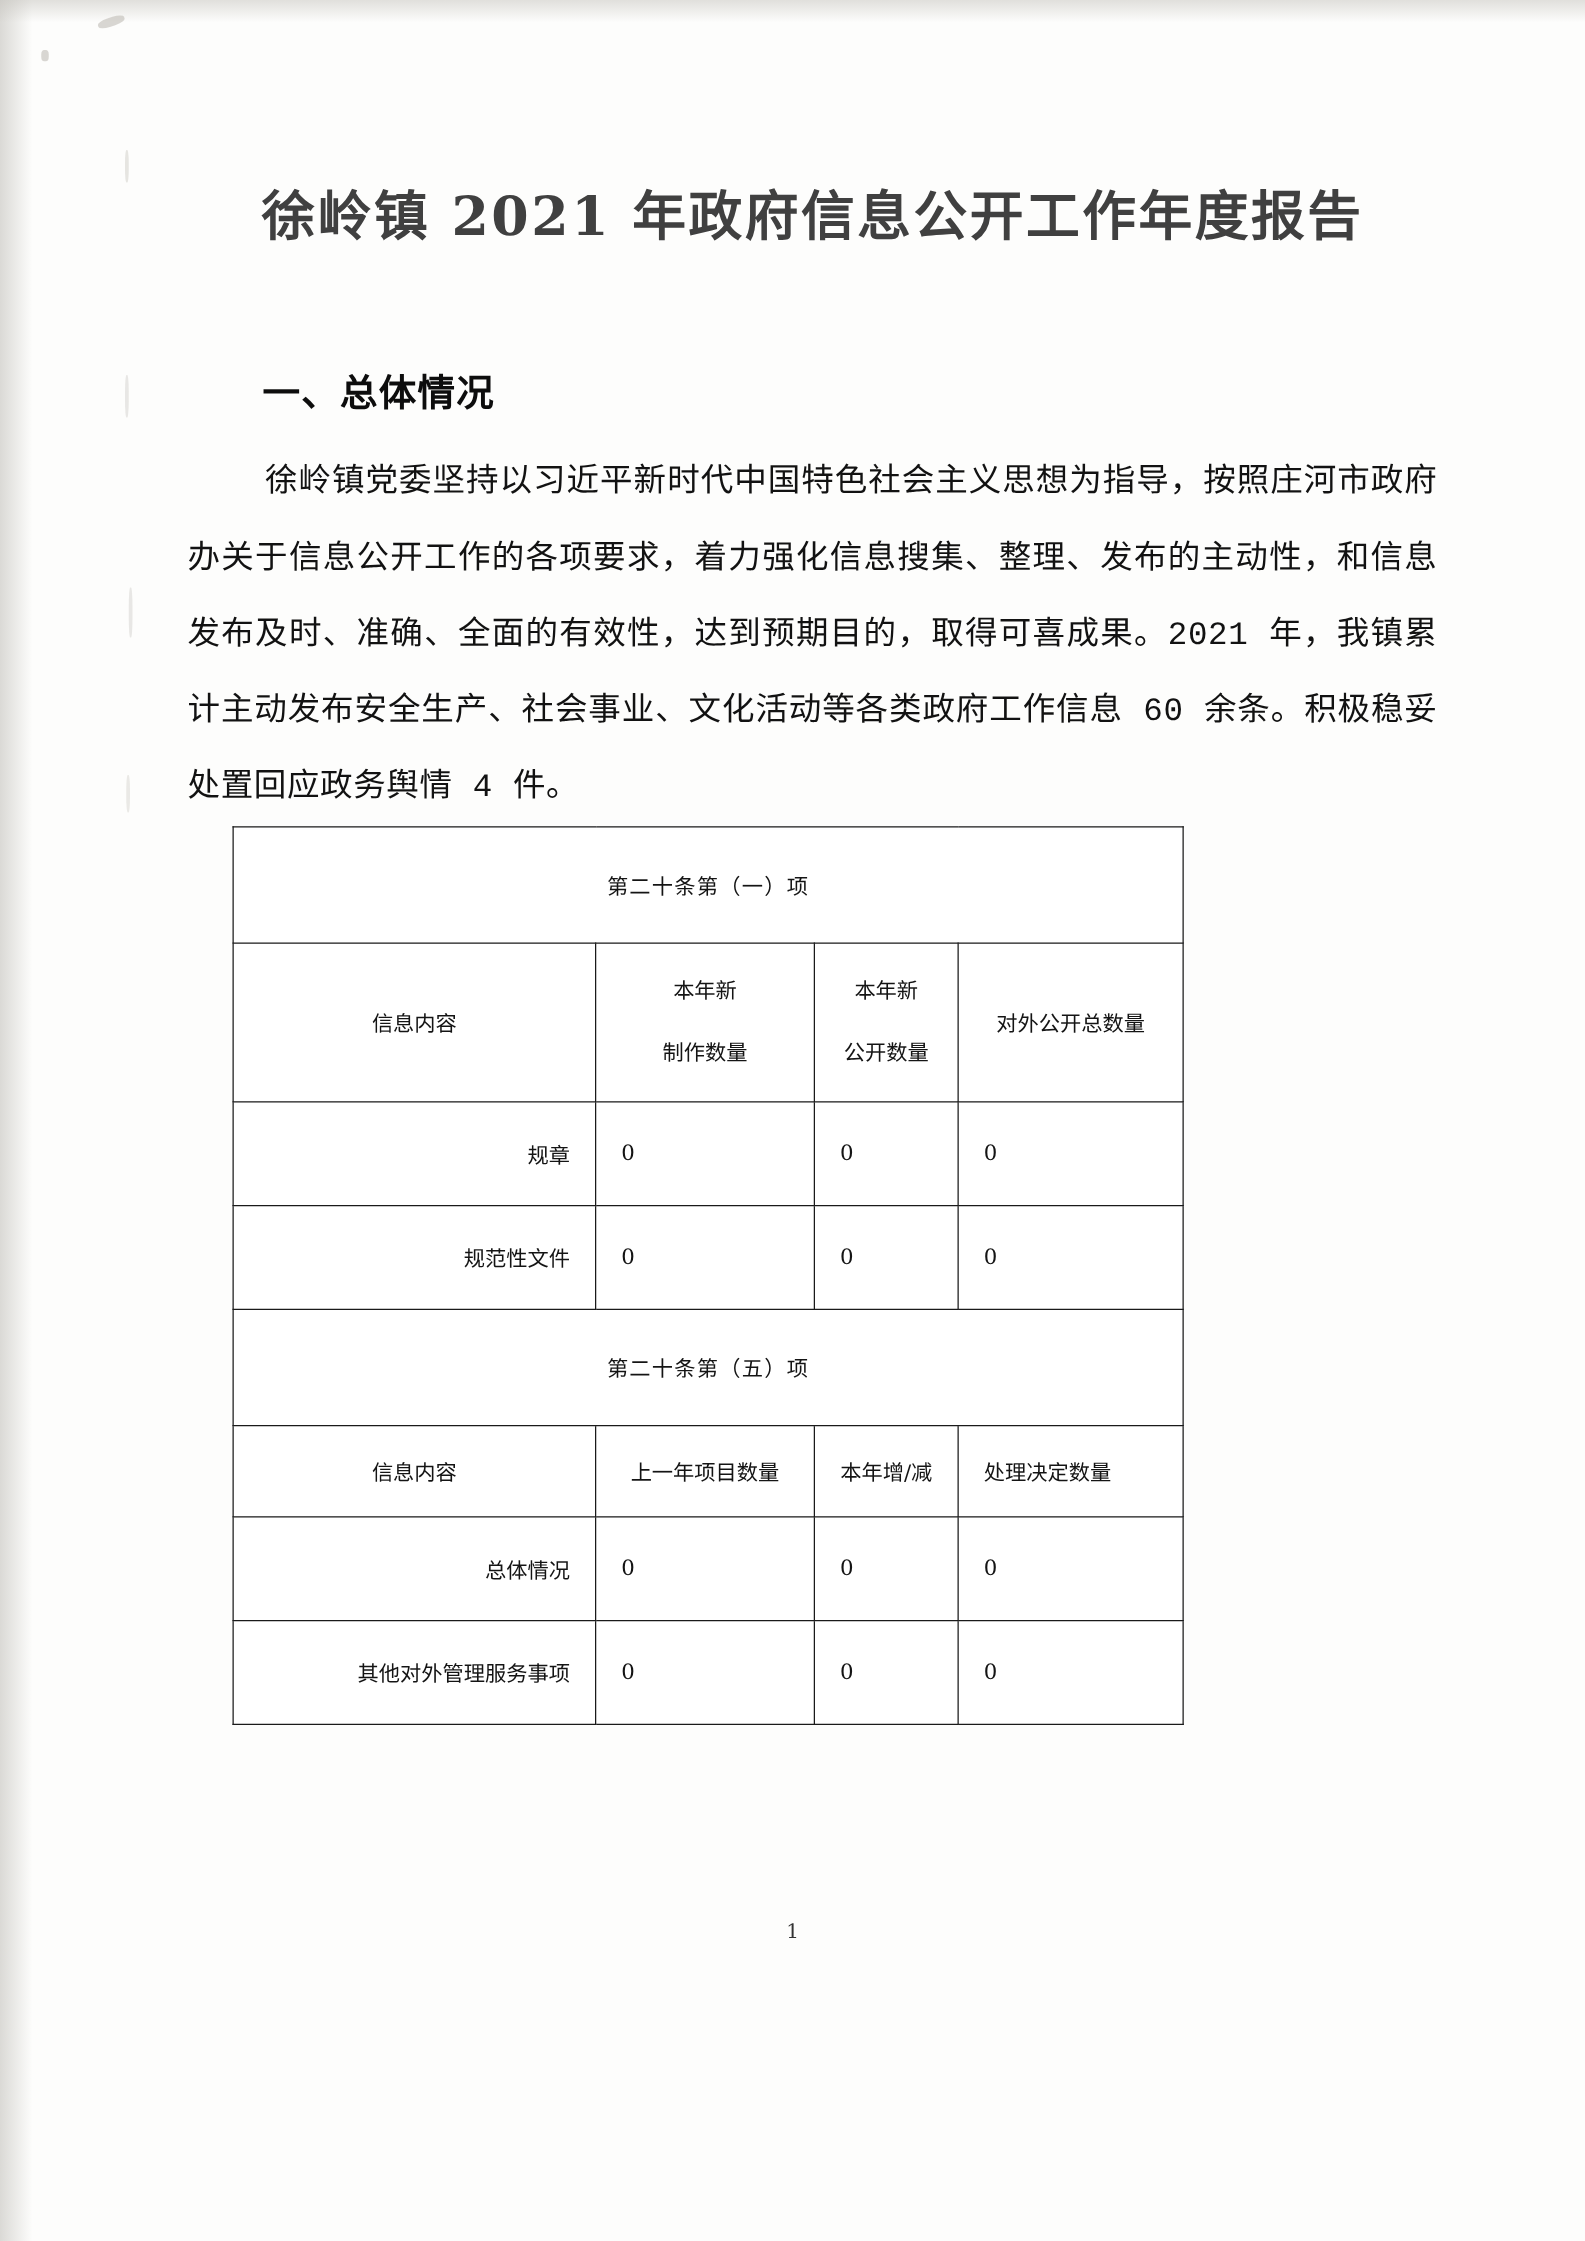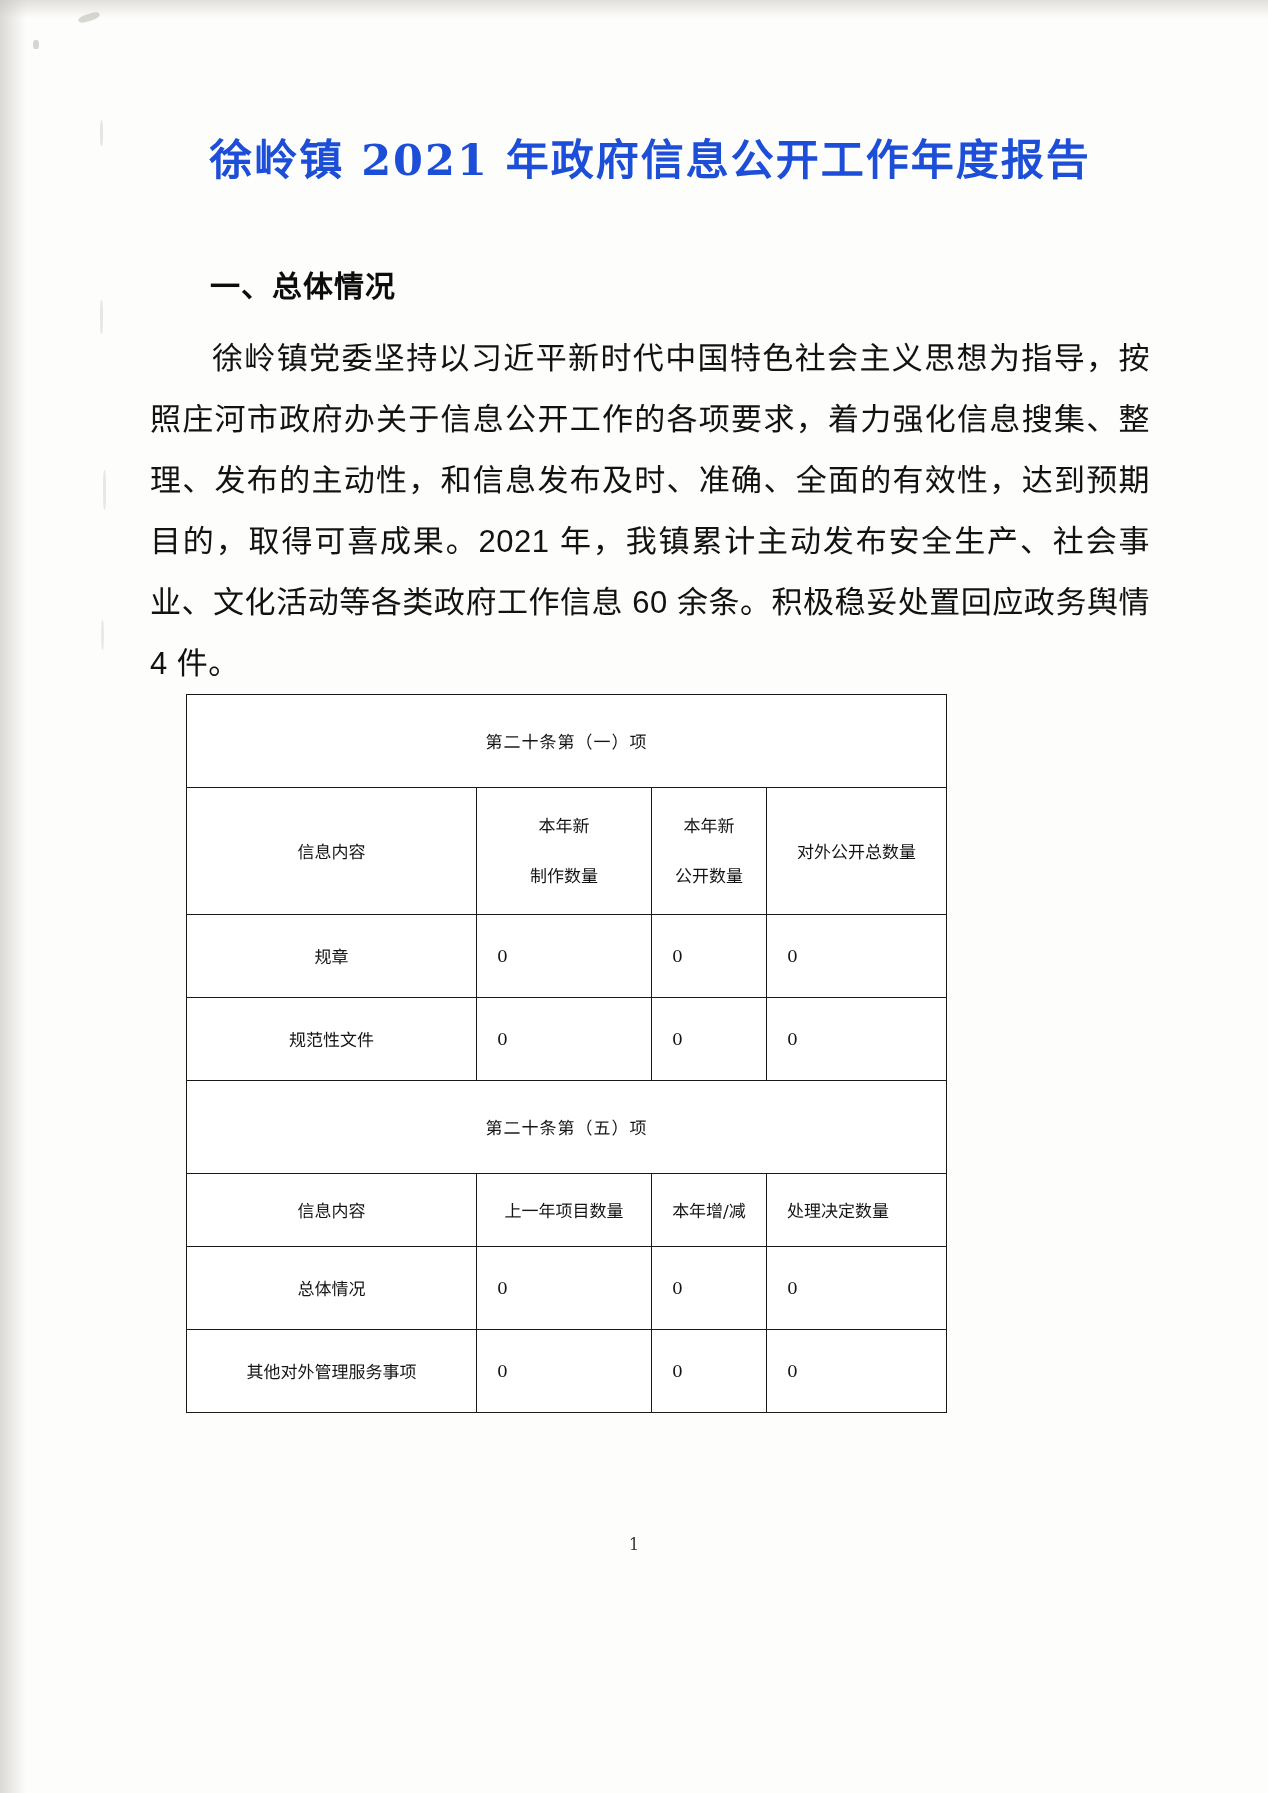--- a/index.html
+++ b/index.html
@@ -42,51 +42,51 @@
     background: linear-gradient(to bottom, rgba(196,194,188,.5), rgba(255,255,255,0));
     pointer-events: none;
   }
   .content {
     position: absolute;
     left: 150px;
     top: 0;
     width: 1000px;
   }
   .doc-title {
-    margin: 2px;
+    margin: 16px;
     padding-top: 132px;
     text-align: center;
     font-size: 43px;
     font-weight: bold;
     letter-spacing: 2px;
     line-height: 1.25;
     font-family: "DejaVu Serif", "Liberation Serif", serif;
-    color: #1d4ed8;
+    color: #404040;
   }
   .section-heading {
     margin: 0;
     font-size: 30px;
     font-weight: bold;
     letter-spacing: 1px;
     text-indent: 60px;
     color: #0d0d0d;
     font-family: "DejaVu Sans", "Liberation Sans", sans-serif;
   }
   .sec1 { padding-top: 72px; }
   .sec2 { padding-top: 26px; padding-bottom: 16px; }
   .body-para {
     margin: 0;
     padding-top: 22px;
-    font-size: 31px;
+    font-size: 26px;
     line-height: 61px;
     text-indent: 62px;
     text-align: justify;
     letter-spacing: .5px;
     color: #121212;
-    font-family: Liberation Sans, sans-serif;
+    font-family: Liberation Mono, monospace;
   }
   table.info-table {
     border-collapse: collapse;
     width: 760px;
     margin-left: 36px;
     table-layout: fixed;
     background: #ffffff;
   }
   table.info-table td {
     border: 1.4px solid #1a1a1a;
@@ -105,21 +105,21 @@
   td.col-head {
     text-align: center;
     height: 118px;
     line-height: 36px;
   }
   td.col-head-wide {
     text-align: center;
     height: 118px;
   }
   td.row-label {
-    text-align: center;
+    text-align: right;
     padding-left: 16px;
     height: 74px;
   }
   td.num {
     text-align: left;
     padding-left: 28px;
     height: 74px;
   }
   .hdr-l1 { display: block; }
   .hdr-l2 { display: block; margin-top: 14px; }

